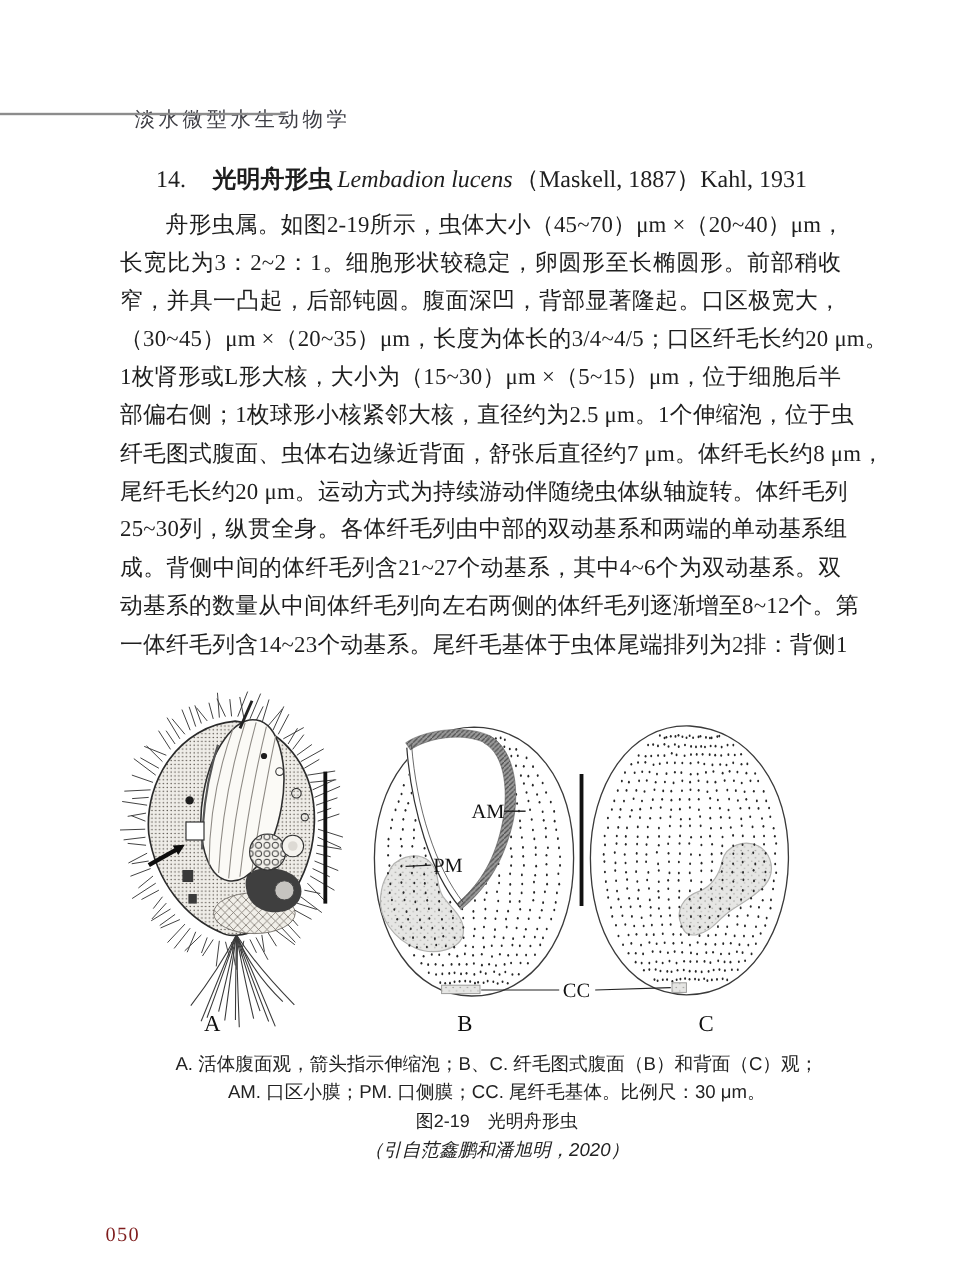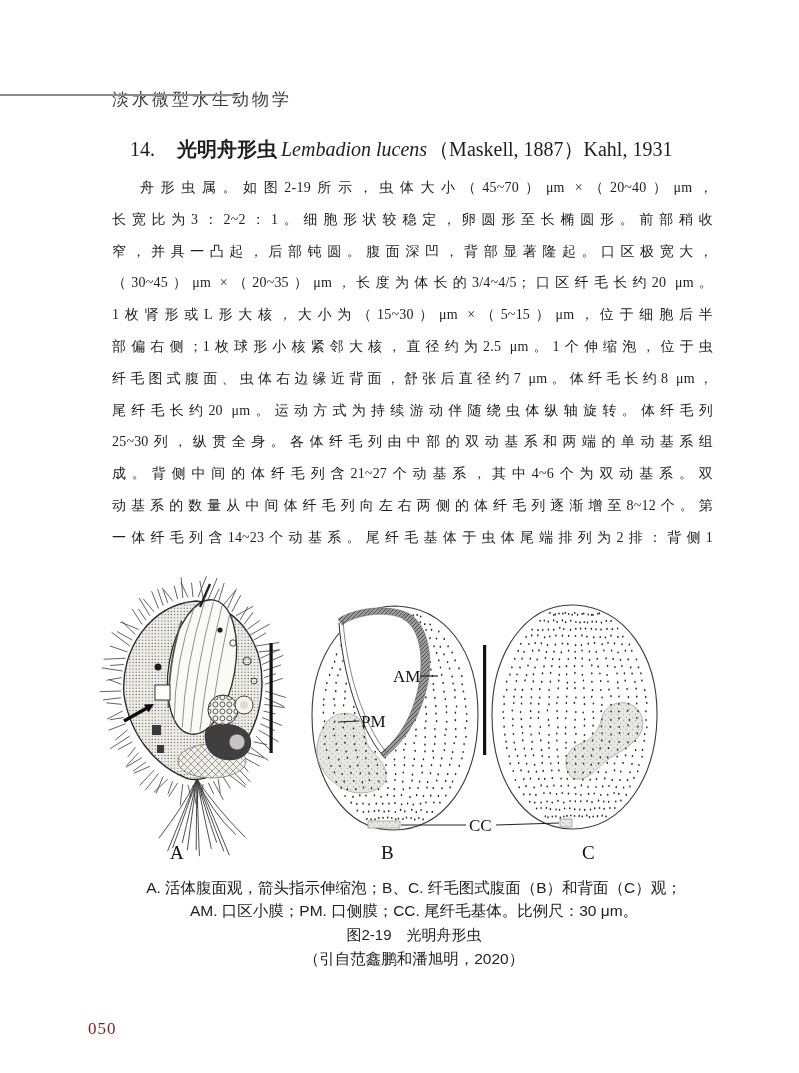--- a/index.html
+++ b/index.html
@@ -8,34 +8,34 @@
     font-family:"Liberation Serif","DejaVu Serif",serif;color:#1e1e1e;overflow:hidden;
   }
   .running-head{
     position:absolute;left:100px;top:88px;font-size:17px;letter-spacing:3px;
     color:#3d3d44;font-weight:400;margin-left:12px;
   }
   .head-rule{position:absolute;left:0;top:94px;width:238px;height:2px;background:#8c8c8c;}
   .title{position:absolute;left:130px;top:136px;width:620px;font-size:20px;white-space:nowrap;}
   .title .t-cn{font-weight:bold;margin:0 4px 0 22px;}
   .title .t-latin{font-style:italic;margin-right:2px;}
-  .bodytext{position:absolute;left:112px;top:172px;width:601px;font-size:14px;}
+  .bodytext{position:absolute;left:100px;top:172px;width:601px;font-size:19px;}
   .bline{
     line-height:31.8px;height:31.8px;text-align:justify;text-align-last:justify;
     white-space:nowrap;letter-spacing:0.2px;
   }
   .bline.indent{text-indent:2em;}
   .figwrap{position:absolute;left:100px;top:575px;width:600px;height:300px;}
   .caption{
     position:absolute;left:102px;top:876px;width:624px;text-align:center;
     font-family:"Liberation Sans","DejaVu Sans",sans-serif;color:#222;
   }
   .cap1,.cap2{font-size:15.5px;line-height:23px;}
   .cap3{font-size:15px;line-height:24px;margin-top:1px;}
-  .cap4{font-size:15.5px;line-height:23px;}
+  .cap4{font-size:15.5px;line-height:23px;font-style:italic;}
   .folio{position:absolute;left:88px;top:988px;font-size:17px;color:#7f1d1d;letter-spacing:1px;margin-top:31px;}
   svg text{font-family:"Liberation Serif","DejaVu Serif",serif;fill:#111;}
 </style>
 </head>
 <body>
 
 <div class="page">
 
   <div class="running-head">淡水微型水生动物学</div>
   <div class="head-rule"></div>

